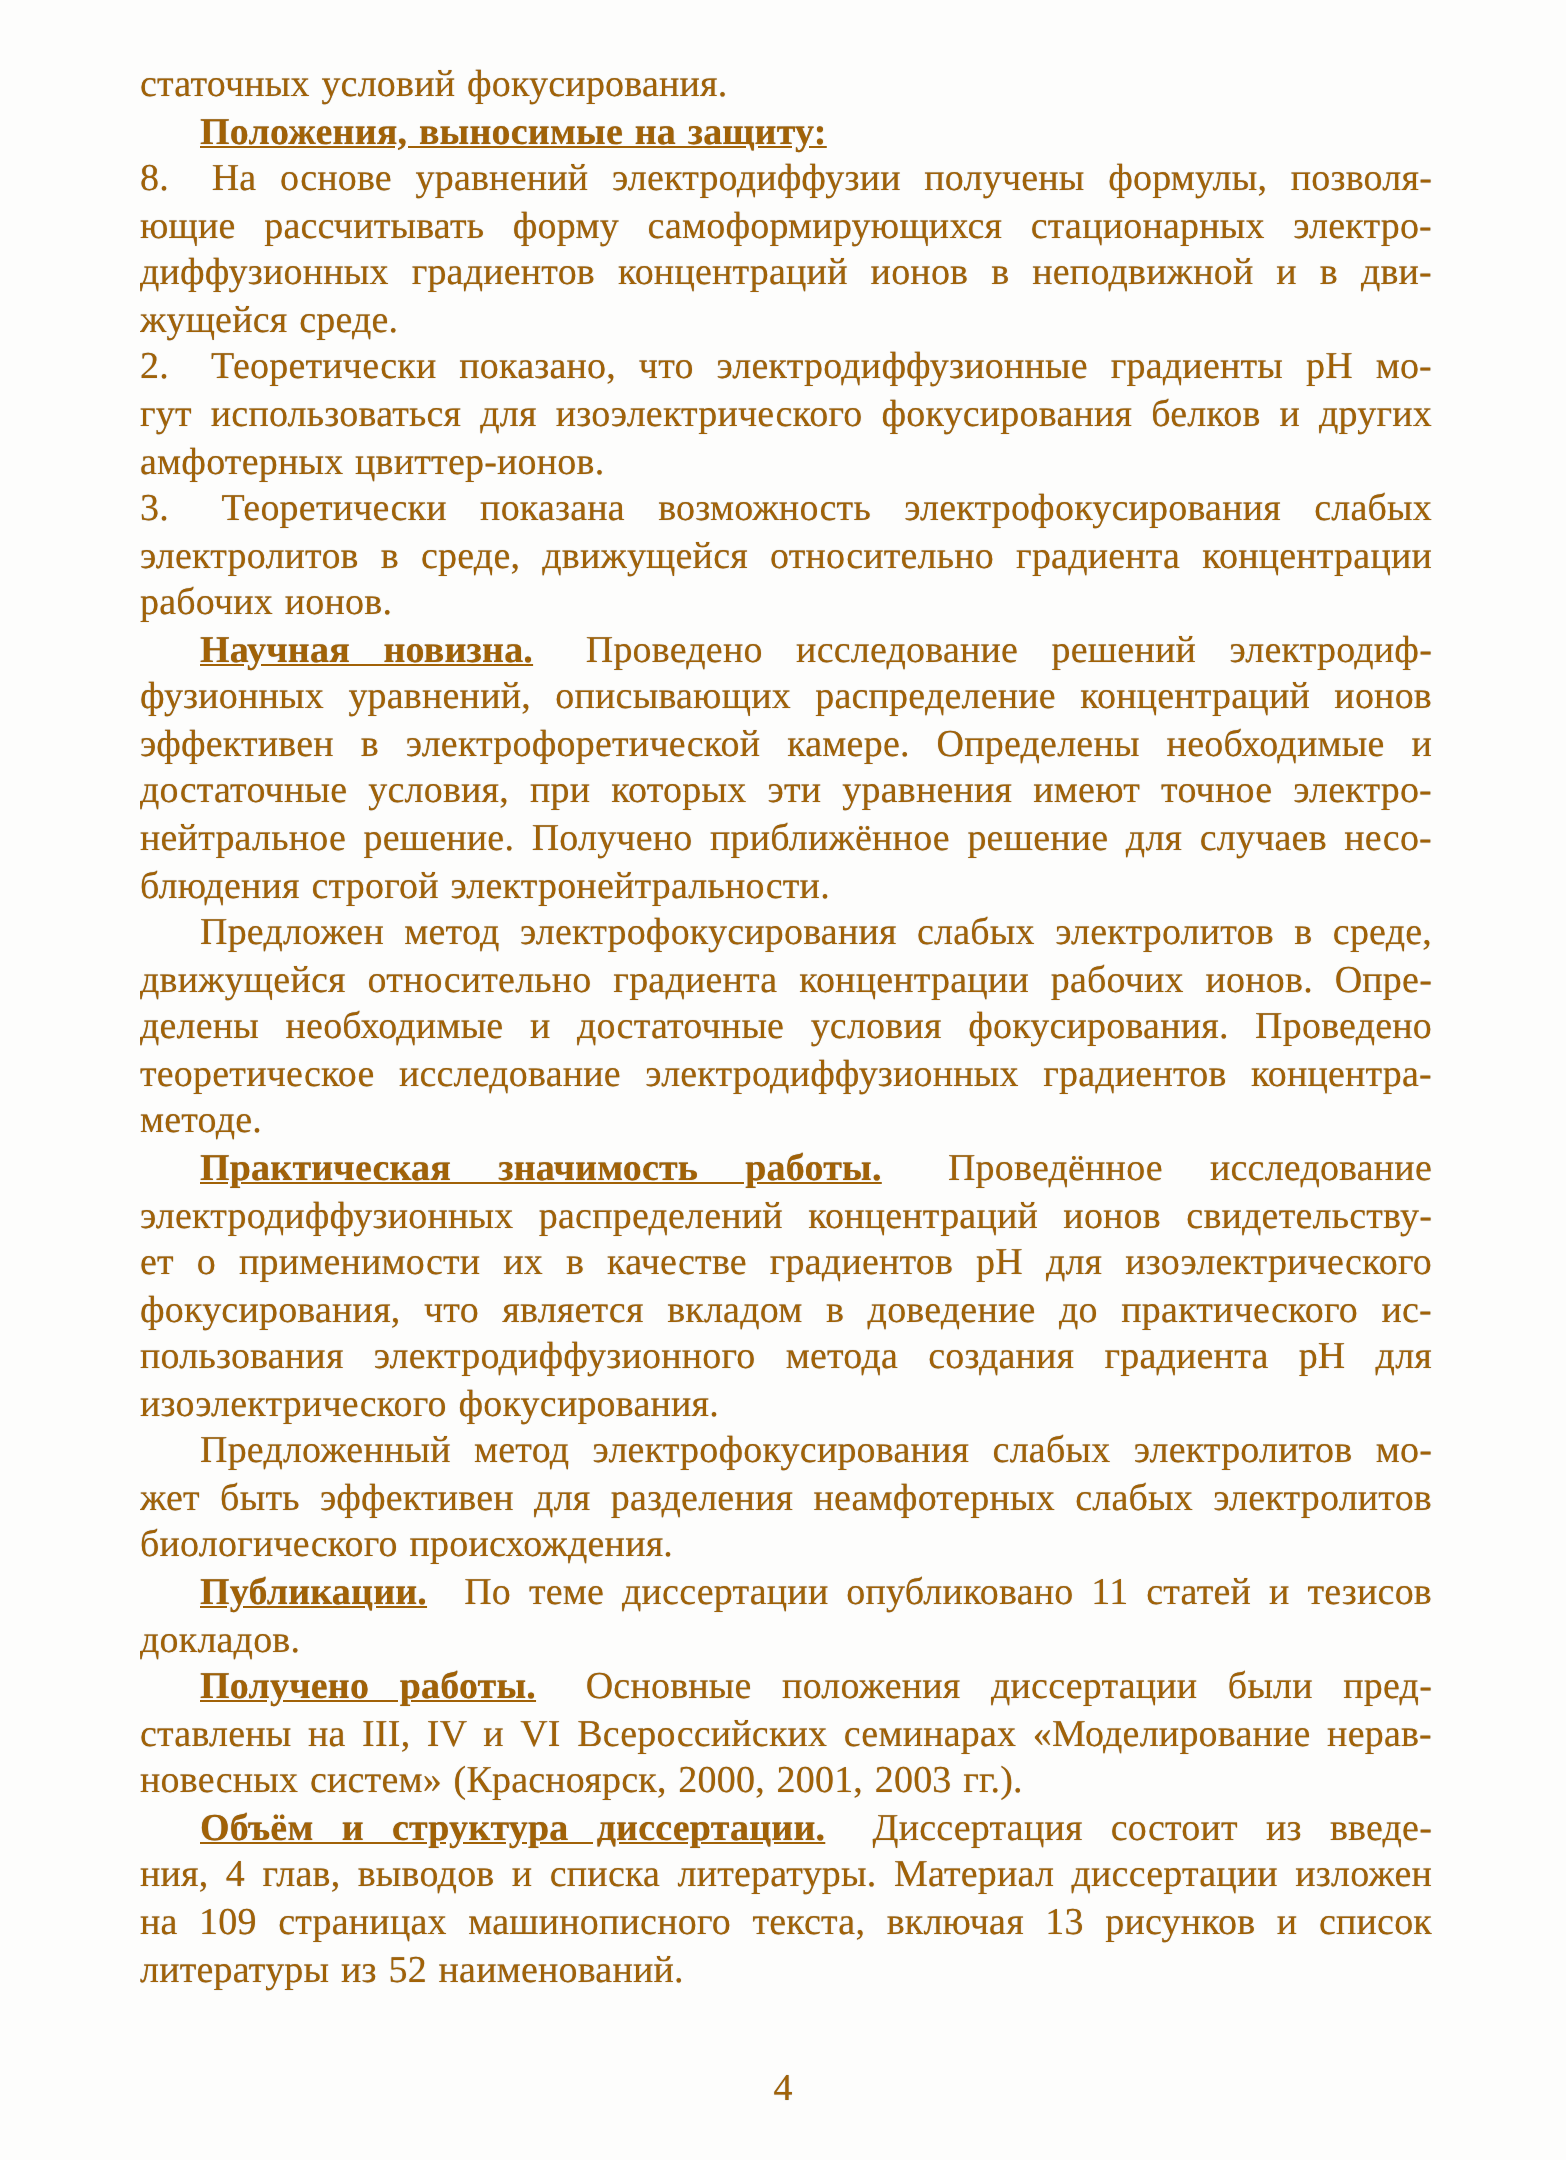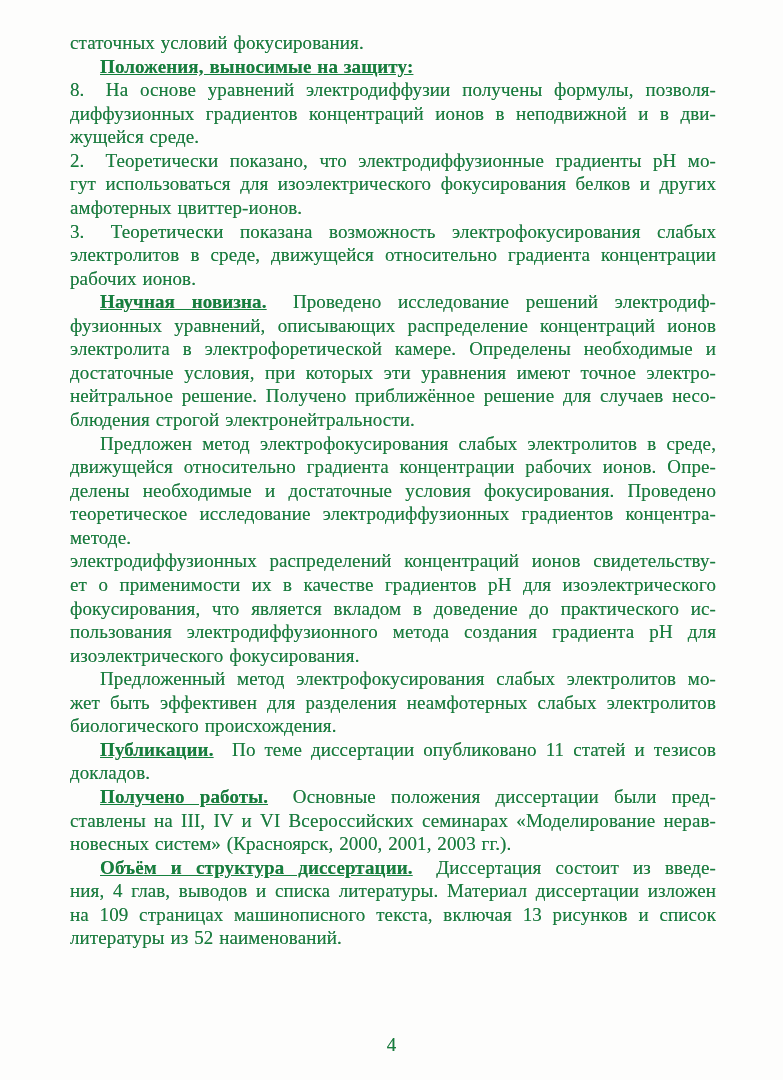--- a/index.html
+++ b/index.html
@@ -7,21 +7,21 @@
     padding: 0;
     background: #ffffff;
   }
   .page {
     position: relative;
     width: 783px;
     height: 1080px;
     background: #fdfdfc;
     overflow: hidden;
     font-family: "Liberation Serif", "DejaVu Serif", serif;
-    color: #15803d;
+    color: #a16207;
   }
   .text-block {
     position: absolute;
     left: 70px;
     top: 31px;
     width: 646px;
     font-size: 19px;
     letter-spacing: 0.1px;
     word-spacing: 1px;
     text-shadow: 0 0 0.5px rgba(20,20,20,0.45);
@@ -62,49 +62,51 @@
 <div class="page">
   <div class="text-block">
       <div class="paragraph">
         <div class="line last"><span>статочных условий фокусирования.</span></div>
       </div>
       <div class="paragraph">
         <div class="line last indent"><span class="bold">Положения, выносимые на защиту:</span></div>
       </div>
       <div class="paragraph">
         <div class="line"><span>8.  На основе уравнений электродиффузии получены формулы, позволя-</span></div>
+        <div class="line"><span>ющие рассчитывать форму самоформирующихся стационарных электро-</span></div>
         <div class="line"><span>диффузионных градиентов концентраций ионов в неподвижной и в дви-</span></div>
         <div class="line last"><span>жущейся среде.</span></div>
       </div>
       <div class="paragraph">
         <div class="line"><span>2.  Теоретически показано, что электродиффузионные градиенты рН мо-</span></div>
         <div class="line"><span>гут использоваться для изоэлектрического фокусирования белков и других</span></div>
         <div class="line last"><span>амфотерных цвиттер-ионов.</span></div>
       </div>
       <div class="paragraph">
         <div class="line"><span>3.  Теоретически показана возможность электрофокусирования слабых</span></div>
         <div class="line"><span>электролитов в среде, движущейся относительно градиента концентрации</span></div>
         <div class="line last"><span>рабочих ионов.</span></div>
       </div>
       <div class="paragraph">
         <div class="line indent"><span class="bold">Научная новизна.</span><span>  Проведено исследование решений электродиф-</span></div>
         <div class="line"><span>фузионных уравнений, описывающих распределение концентраций ионов</span></div>
-        <div class="line"><span>электролита в электрофоретической камере. Определены необходимые и</span></div>
+        <div class="line"><span>эффективен в электрофоретической камере. Определены необходимые и</span></div>
         <div class="line"><span>достаточные условия, при которых эти уравнения имеют точное электро-</span></div>
         <div class="line"><span>нейтральное решение. Получено приближённое решение для случаев несо-</span></div>
         <div class="line last"><span>блюдения строгой электронейтральности.</span></div>
       </div>
       <div class="paragraph">
         <div class="line indent"><span>Предложен метод электрофокусирования слабых электролитов в среде,</span></div>
         <div class="line"><span>движущейся относительно градиента концентрации рабочих ионов. Опре-</span></div>
         <div class="line"><span>делены необходимые и достаточные условия фокусирования. Проведено</span></div>
         <div class="line"><span>теоретическое исследование электродиффузионных градиентов концентра-</span></div>
         <div class="line last"><span>методе.</span></div>
       </div>
       <div class="paragraph">
+        <div class="line indent"><span class="bold">Практическая значимость работы.</span><span>  Проведённое исследование</span></div>
         <div class="line"><span>электродиффузионных распределений концентраций ионов свидетельству-</span></div>
         <div class="line"><span>ет о применимости их в качестве градиентов рН для изоэлектрического</span></div>
         <div class="line"><span>фокусирования, что является вкладом в доведение до практического ис-</span></div>
         <div class="line"><span>пользования электродиффузионного метода создания градиента рН для</span></div>
         <div class="line last"><span>изоэлектрического фокусирования.</span></div>
       </div>
       <div class="paragraph">
         <div class="line indent"><span>Предложенный метод электрофокусирования слабых электролитов мо-</span></div>
         <div class="line"><span>жет быть эффективен для разделения неамфотерных слабых электролитов</span></div>
         <div class="line last"><span>биологического происхождения.</span></div>

